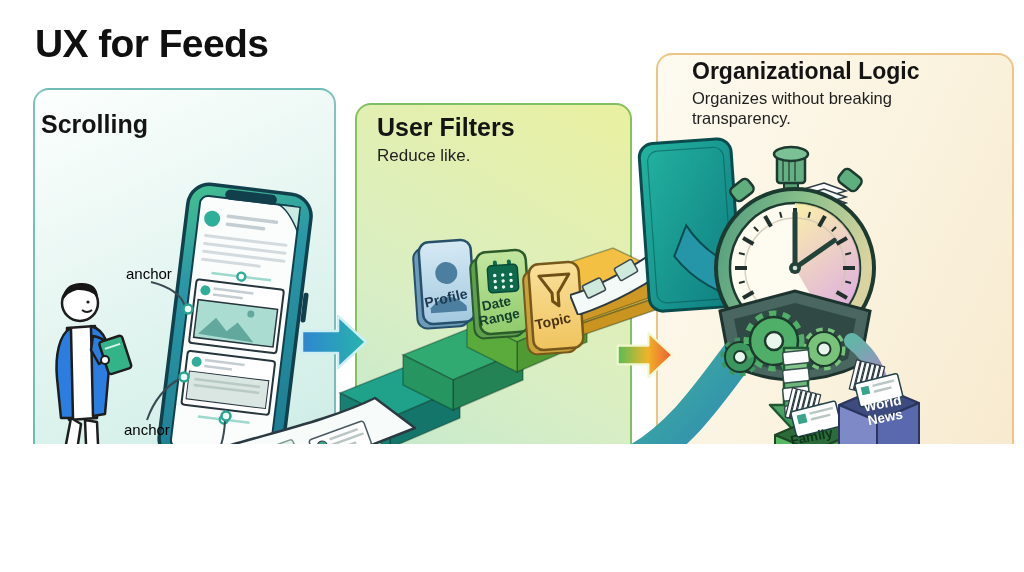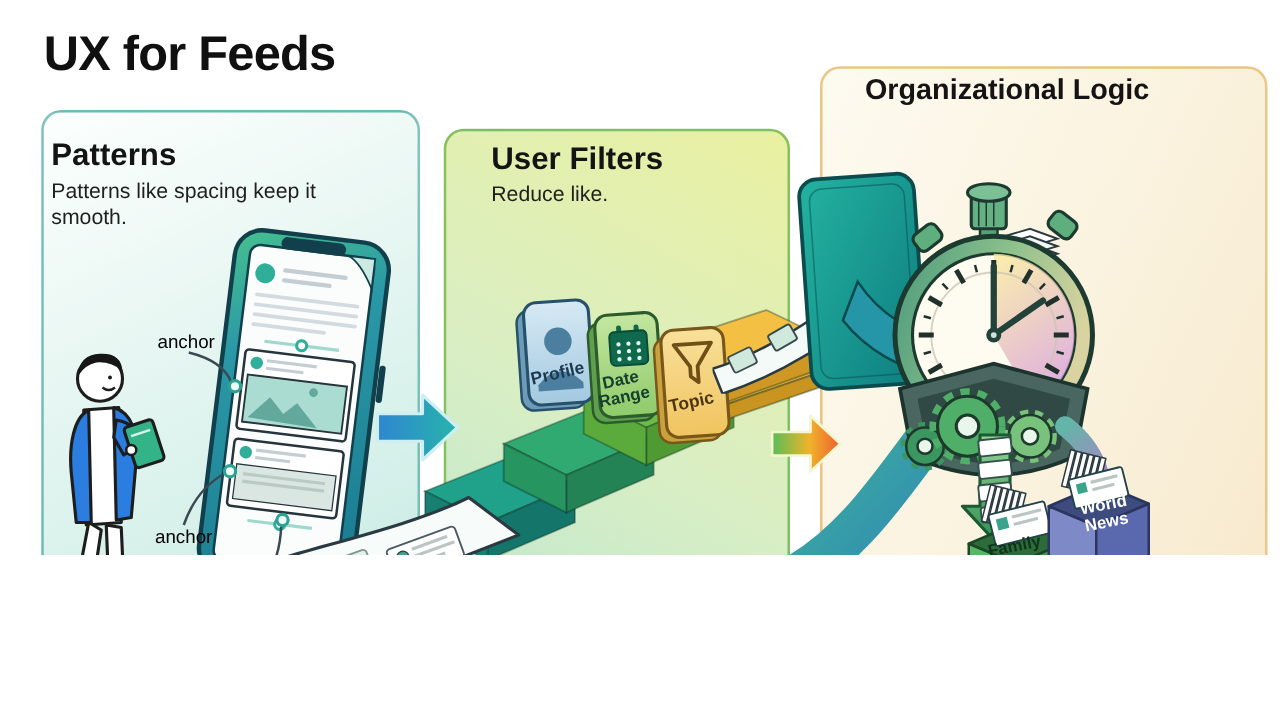--- a/index.html
+++ b/index.html
@@ -15,21 +15,21 @@
            background:linear-gradient(30deg,#b9e7d1 0%,#d9eec4 45%,#e9f0a0 100%);
            border:2px solid rgba(104,176,66,.75);}
   .panel-3{left:656px;top:53px;width:354px;height:485px;
            background:linear-gradient(115deg,#fdfaf0 0%,#faf2dd 55%,#f7e8cc 100%);
            border:2px solid rgba(233,185,110,.8);}
   .panel h2{margin:0;font-size:25px;font-weight:800;color:#141414;}
   .panel-3 h2{font-size:23px;}
   .panel .desc{margin:3px 0 0 0;font-size:17px;line-height:1.24;color:#1f1f1f;max-width:232px;}
   .head{position:absolute;}
   .p1-head{left:6px;top:20px;}
-  .p2-head{left:36px;top:8px;}
+  .p2-head{left:20px;top:8px;}
   .p3-head{left:34px;top:3px;max-width:240px;}
   .illus{position:absolute;}
   .lbl{position:absolute;z-index:30;white-space:pre-line;}
   .anchor-lbl{font-size:15px;color:#000000;}
   .card-lbl{font-weight:700;text-align:center;line-height:1.04;}
   .lbl-profile{left:418px;top:291px;width:56px;font-size:14px;color:#1c3950;transform:rotate(-13deg);}
   .lbl-daterange{left:469px;top:297px;width:58px;font-size:13.5px;color:#15402c;transform:rotate(-12deg);}
   .lbl-topic{left:527px;top:314px;width:52px;font-size:14px;color:#4c3510;transform:rotate(-12deg);}
   .lbl-family{left:786px;top:430px;width:54px;font-size:13.5px;font-weight:800;color:#0f3419;transform:rotate(-11deg);text-align:center;line-height:1.05;}
   .lbl-world{left:859px;top:397px;width:50px;font-size:13.5px;font-weight:800;color:#ffffff;transform:rotate(-11deg);text-align:center;line-height:1.05;}
@@ -40,35 +40,35 @@
 </style>
 </head>
 <body>
 
 <div class="stage">
 
   <h1 class="main-title">UX for Feeds</h1>
 
   <section class="panel panel-1">
     <div class="head p1-head">
-      <h2>Patterns</h2>
-      <p class="desc">Patterns like spacing keep it smooth.</p>
+      <h2>Scrolling</h2>
     </div>
   </section>
 
   <section class="panel panel-2">
     <div class="head p2-head">
       <h2>User Filters</h2>
       <p class="desc">Reduce like.</p>
     </div>
   </section>
 
   <section class="panel panel-3">
     <div class="head p3-head">
       <h2>Organizational Logic</h2>
+      <p class="desc" style="font-size:16.5px">Organizes without breaking transparency.</p>
     </div>
   </section>
 
   <svg class="illus ov" style="left:33px;top:88px;z-index:5" width="299" height="449" viewBox="0 0 299 449">
     <defs>
       <linearGradient id="pgrad" x1="0" y1="0" x2="0.25" y2="1">
         <stop offset="0" stop-color="#47c18e"></stop>
           <stop offset="0.35" stop-color="#2a98a7"></stop>
           <stop offset="1" stop-color="#1d7f93"></stop>
       </linearGradient>

